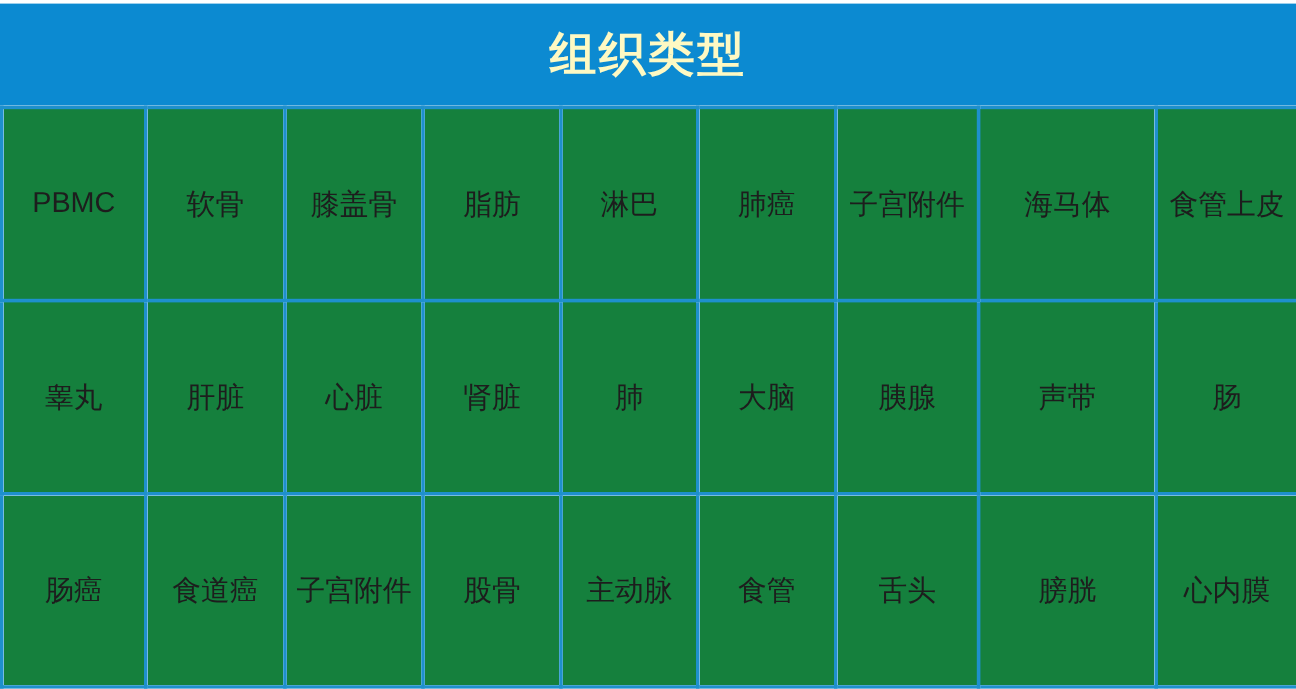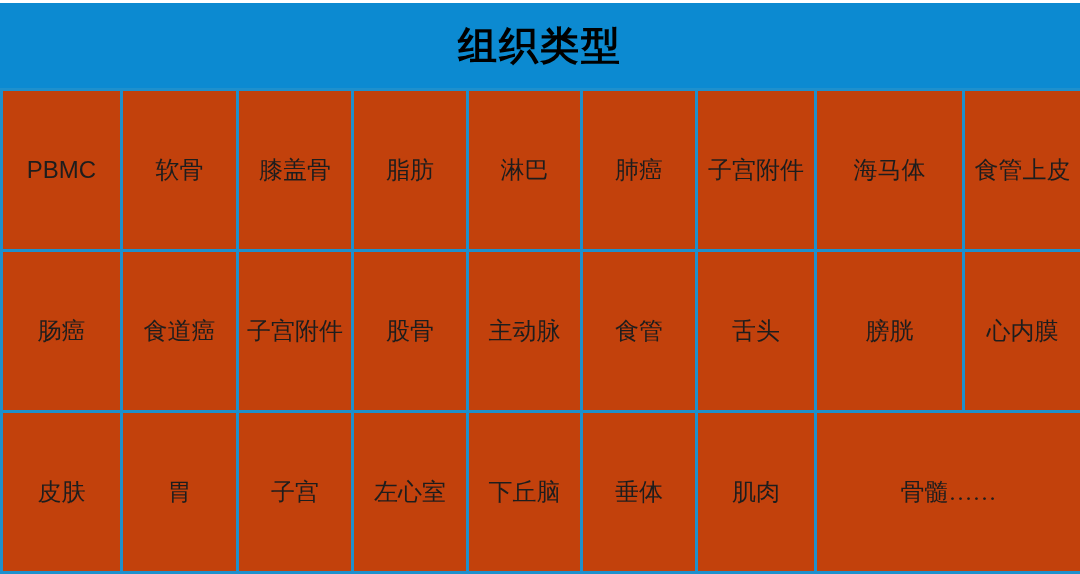--- a/index.html
+++ b/index.html
@@ -29,21 +29,21 @@
     top: 3px;
     width: 1080px;
     height: 85px;
     background: #0c8ad1;
     display: flex;
     align-items: center;
     justify-content: center;
     box-sizing: border-box;
   }
   .banner-title {
-    color: #000000;
+    color: #fef9c3;
     font-size: 39px;
     font-weight: bold;
     letter-spacing: 2px;
     line-height: 1;
     font-family: "Liberation Sans", "DejaVu Sans", sans-serif;
   }
 
   
   .table-wrap {
     position: absolute;
@@ -55,21 +55,21 @@
   }
   table.tissue-table {
     width: 1080px;
     height: 486px;
     border-collapse: collapse;
     table-layout: fixed;
     background: #ffffff;
   }
   table.tissue-table td {
     border: 3px solid #1e90cd;
-    background: #c2410c;
+    background: #15803d;
     text-align: center;
     vertical-align: middle;
     color: #1d1d1d;
     font-size: 24px;
     font-weight: normal;
     padding: 0;
     font-family: "Liberation Sans", "DejaVu Sans", sans-serif;
     white-space: nowrap;
     overflow: hidden;
   }
@@ -118,37 +118,38 @@
             <td>软骨</td>
             <td>膝盖骨</td>
             <td>脂肪</td>
             <td>淋巴</td>
             <td>肺癌</td>
             <td>子宫附件</td>
             <td>海马体</td>
             <td>食管上皮</td>
           </tr>
           <tr>
+            <td>睾丸</td>
+            <td>肝脏</td>
+            <td>心脏</td>
+            <td>肾脏</td>
+            <td>肺</td>
+            <td>大脑</td>
+            <td>胰腺</td>
+            <td>声带</td>
+            <td>肠</td>
+          </tr>
+          <tr>
             <td>肠癌</td>
             <td>食道癌</td>
             <td>子宫附件</td>
             <td>股骨</td>
             <td>主动脉</td>
             <td>食管</td>
             <td>舌头</td>
             <td>膀胱</td>
             <td>心内膜</td>
           </tr>
-          <tr>
-            <td>皮肤</td>
-            <td>胃</td>
-            <td>子宫</td>
-            <td>左心室</td>
-            <td>下丘脑</td>
-            <td>垂体</td>
-            <td>肌肉</td>
-            <td colspan="2">骨髓……</td>
-          </tr>
         </tbody>
     </table>
   </div>
 
 </div>
 
 </body></html>

